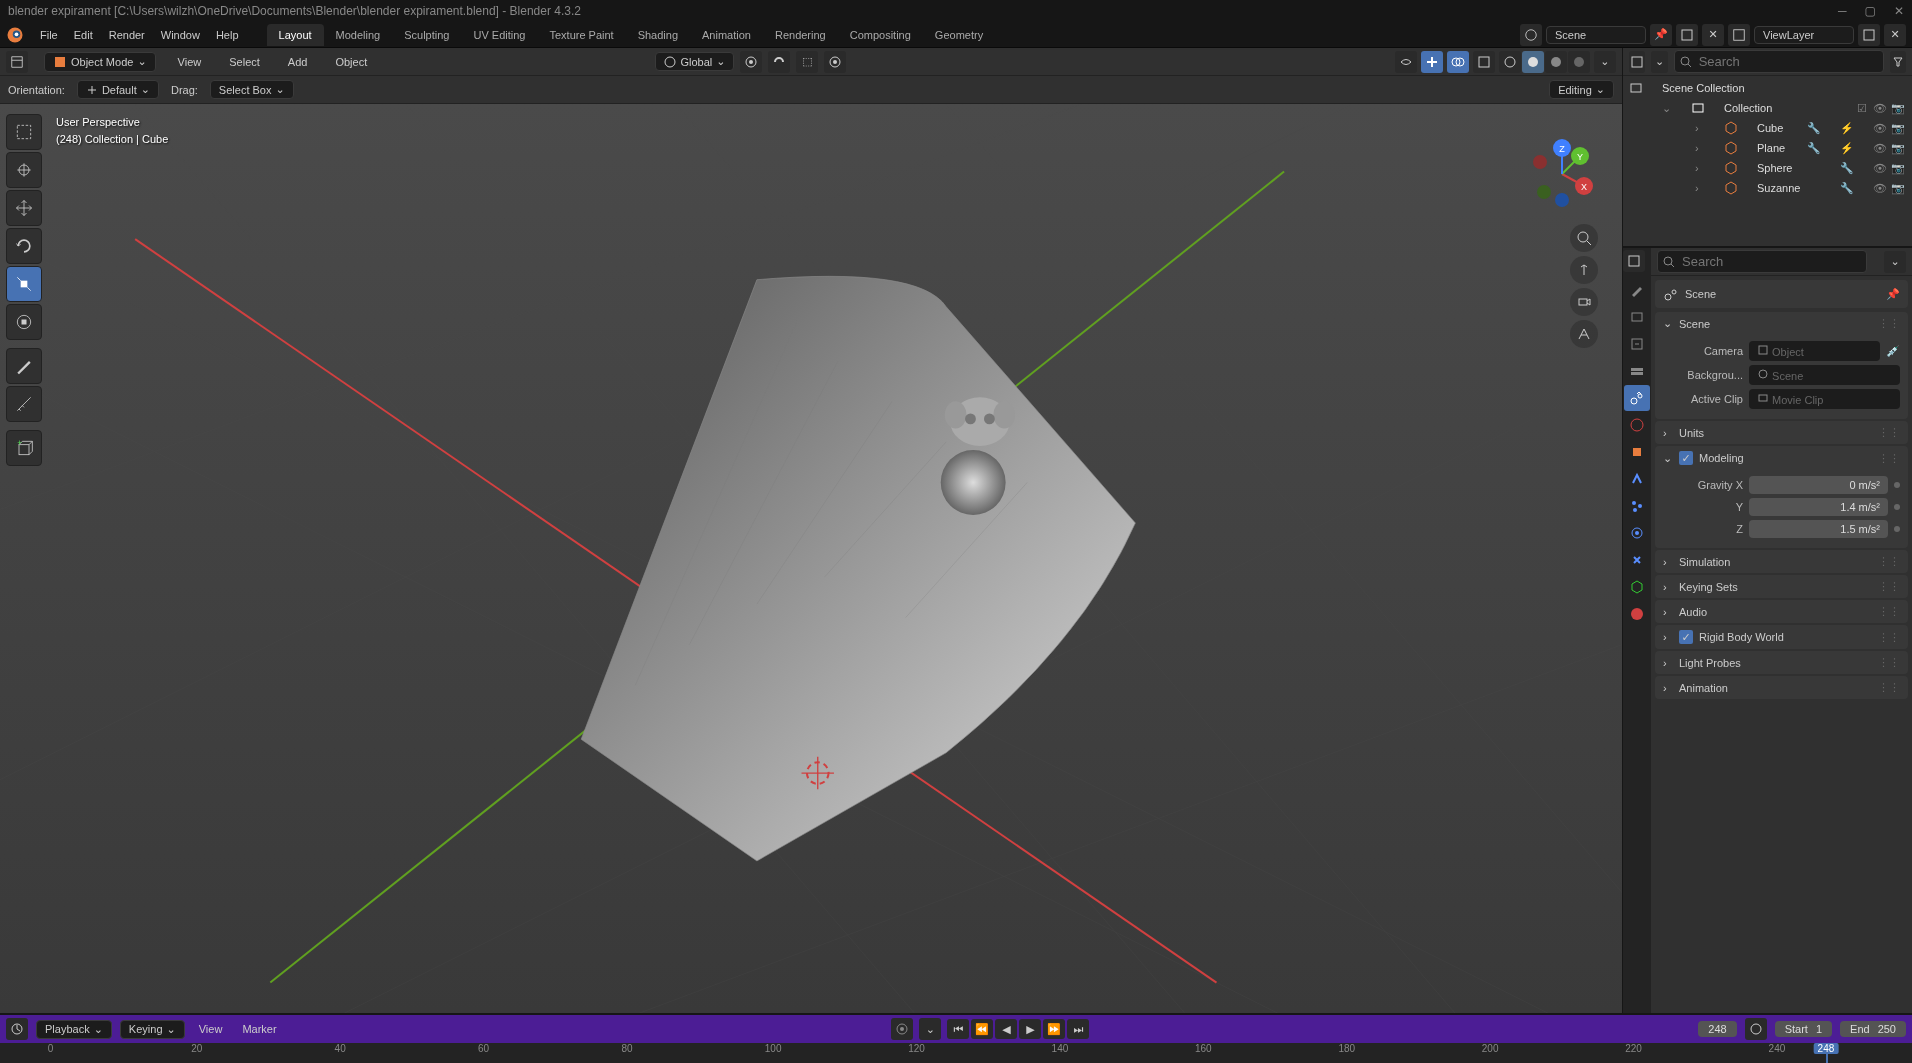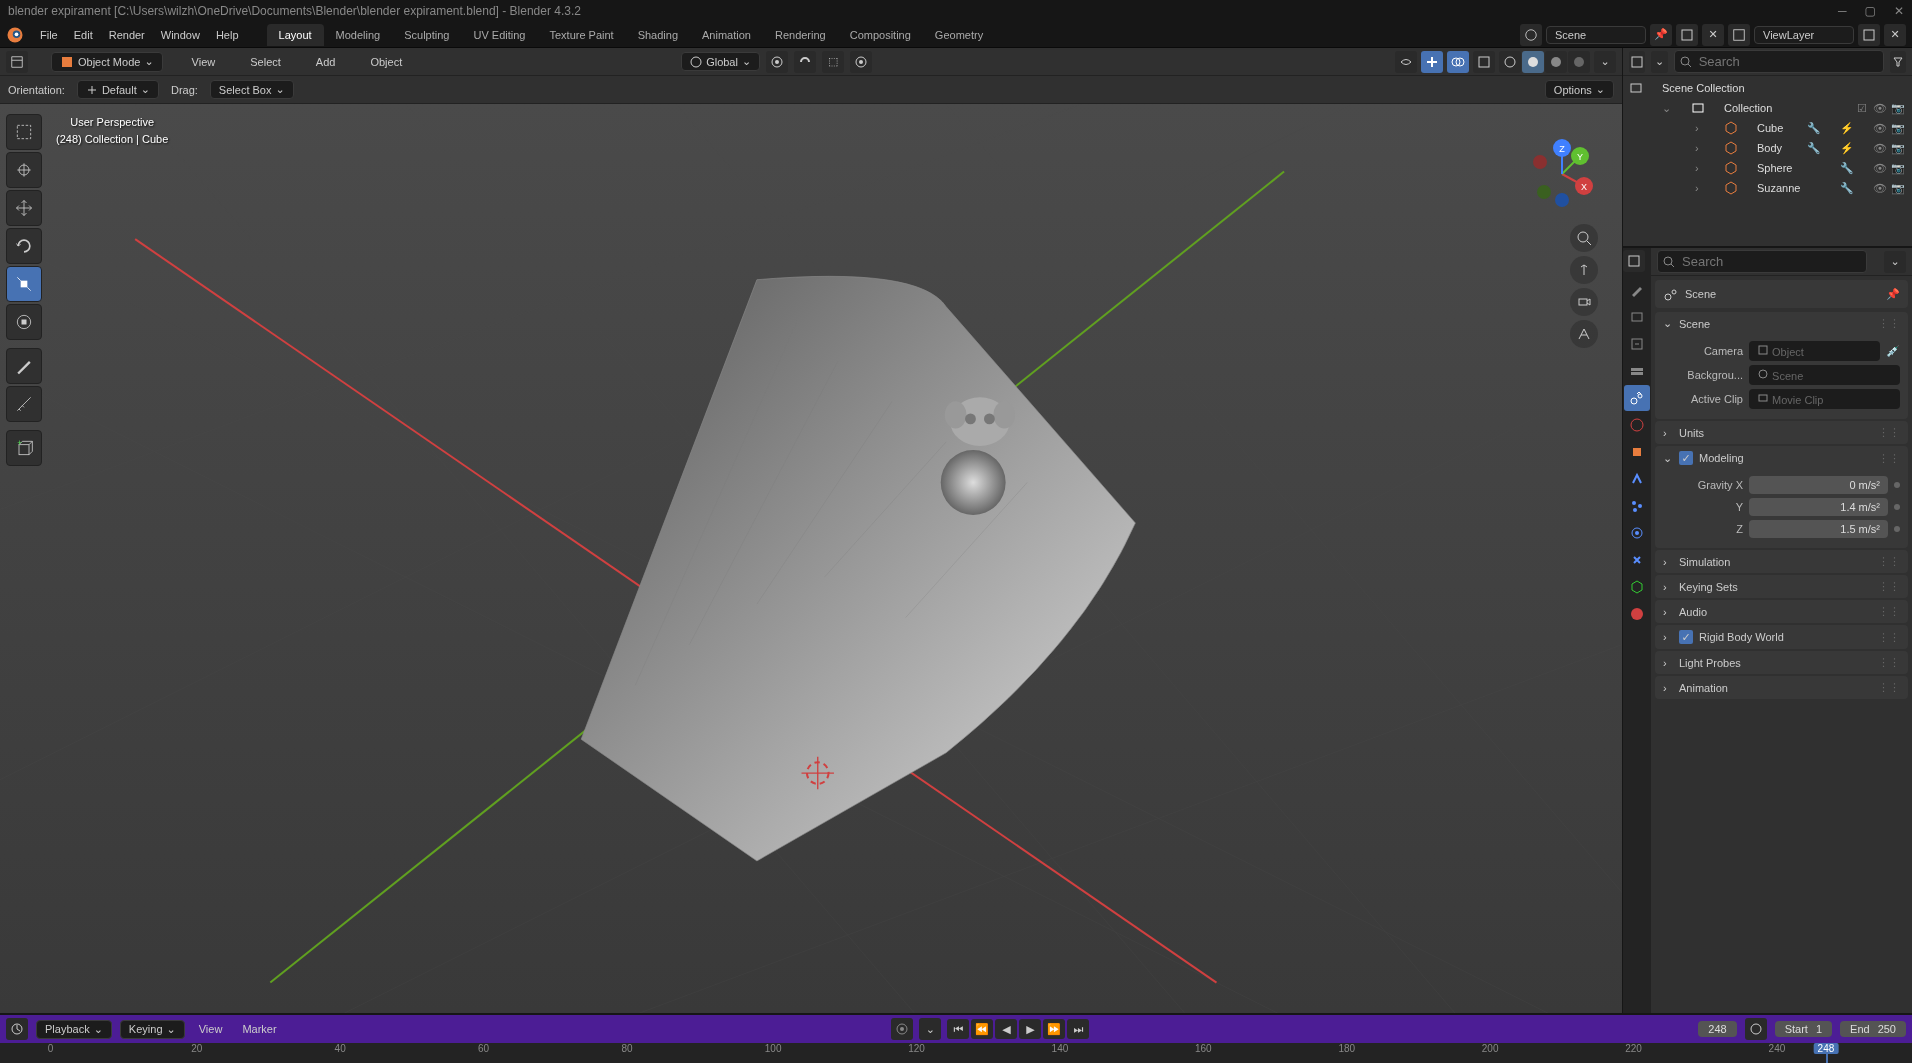--- a/index.html
+++ b/index.html
@@ -17,32 +17,32 @@
 .workspace-tab { padding: 5px 12px; color: #aaa; cursor: pointer; font-size: 11px; }
 .workspace-tab.active { background: #2a2a2a; border-radius: 4px 4px 0 0; color: #fff; }
 .scene-controls { margin-left: auto; display: flex; align-items: center; gap: 4px; }
 .scene-input { background: #1c1c1c; border: 1px solid #3a3a3a; border-radius: 4px; padding: 2px 8px; color: #ccc; font-size: 11px; width: 100px; }
 
 
 .main { display: flex; height: calc(100% - 48px - 28px - 22px); }
 
 
 .viewport-container { flex: 1; display: flex; flex-direction: column; background: #393939; position: relative; }
-.viewport-header { height: 28px; background: #303030; display: flex; align-items: center; padding: 0 6px; gap: 23px; border-bottom: 1px solid #222; }
+.viewport-header { height: 28px; background: #303030; display: flex; align-items: center; padding: 0 6px; gap: 16px; border-bottom: 1px solid #222; }
 .header-dropdown { background: #1c1c1c; border: 1px solid #3a3a3a; border-radius: 4px; padding: 2px 8px; color: #ccc; display: flex; align-items: center; gap: 4px; }
 .header-menu { color: #ccc; padding: 2px 6px; cursor: pointer; }
 .header-right { margin-left: auto; display: flex; align-items: center; gap: 4px; }
 .shading-btns { display: flex; gap: 1px; }
 .shading-btn { width: 22px; height: 22px; background: #2a2a2a; border-radius: 3px; display: flex; align-items: center; justify-content: center; }
 .shading-btn.active { background: #4a6a8a; }
 
 .viewport-subheader { height: 28px; background: #303030; display: flex; align-items: center; padding: 0 8px; gap: 12px; border-bottom: 1px solid #222; }
 
 .viewport { flex: 1; position: relative; background: linear-gradient(180deg, #4a4a4a 0%, #393939 100%); overflow: hidden; }
-.viewport-info { position: absolute; top: 10px; left: 56px; color: #fff; font-size: 11px; text-shadow: 1px 1px 2px rgba(0,0,0,0.8); line-height: 1.5; text-align: center; }
+.viewport-info { position: absolute; top: 10px; left: 56px; color: #fff; font-size: 11px; text-shadow: 1px 1px 2px rgba(0,0,0,0.8); line-height: 1.5; }
 
 
 .toolbar-left { position: absolute; left: 6px; top: 10px; display: flex; flex-direction: column; gap: 2px; }
 .tool-btn { width: 36px; height: 36px; background: #303030; border: 1px solid #222; border-radius: 4px; display: flex; align-items: center; justify-content: center; cursor: pointer; }
 .tool-btn.active { background: #4772b3; }
 .tool-btn svg { width: 20px; height: 20px; }
 
 
 .gizmo { position: absolute; right: 20px; top: 30px; width: 80px; height: 80px; }
 .gizmo-controls { position: absolute; right: 24px; top: 120px; display: flex; flex-direction: column; gap: 4px; }
@@ -274,21 +274,21 @@
           </svg>
         <span>Default</span>
         <span>⌄</span>
       </div>
       <span>Drag:</span>
       <div class="header-dropdown">
         <span>Select Box</span>
         <span>⌄</span>
       </div>
       <div style="margin-left:auto" class="header-dropdown">
-        <span>Options</span>
+        <span>Editing</span>
         <span>⌄</span>
       </div>
     </div>
 
     <div class="viewport">
 
       <svg class="scene-3d" viewBox="0 0 1200 700" preserveAspectRatio="xMidYMid slice">
 
         <g stroke="#4a4a4a" stroke-width="0.5" opacity="0.4">
           <line x1="0" y1="100" x2="1200" y2="700"></line>
@@ -504,21 +504,21 @@
             <span class="tree-action">📷</span>
           </div>
         </div>
         <div class="tree-item">
           <span class="tree-indent"></span>
             <span class="tree-indent"></span>
           <span class="tree-toggle">›</span>
           <svg width="14" height="14" class="tree-icon orange">
               <path d="M7 2 L12 5 L12 11 L7 14 L2 11 L2 5 Z" fill="none" stroke="currentColor"></path>
             </svg>
-          <span class="tree-label">Body</span>
+          <span class="tree-label">Plane</span>
           <span class="tree-action blue">🔧</span>
           <span class="tree-action" style="color:#3c3">⚡</span>
           <div class="tree-actions">
             <span class="tree-action">👁</span>
             <span class="tree-action">📷</span>
           </div>
         </div>
         <div class="tree-item">
           <span class="tree-indent"></span>
             <span class="tree-indent"></span>

